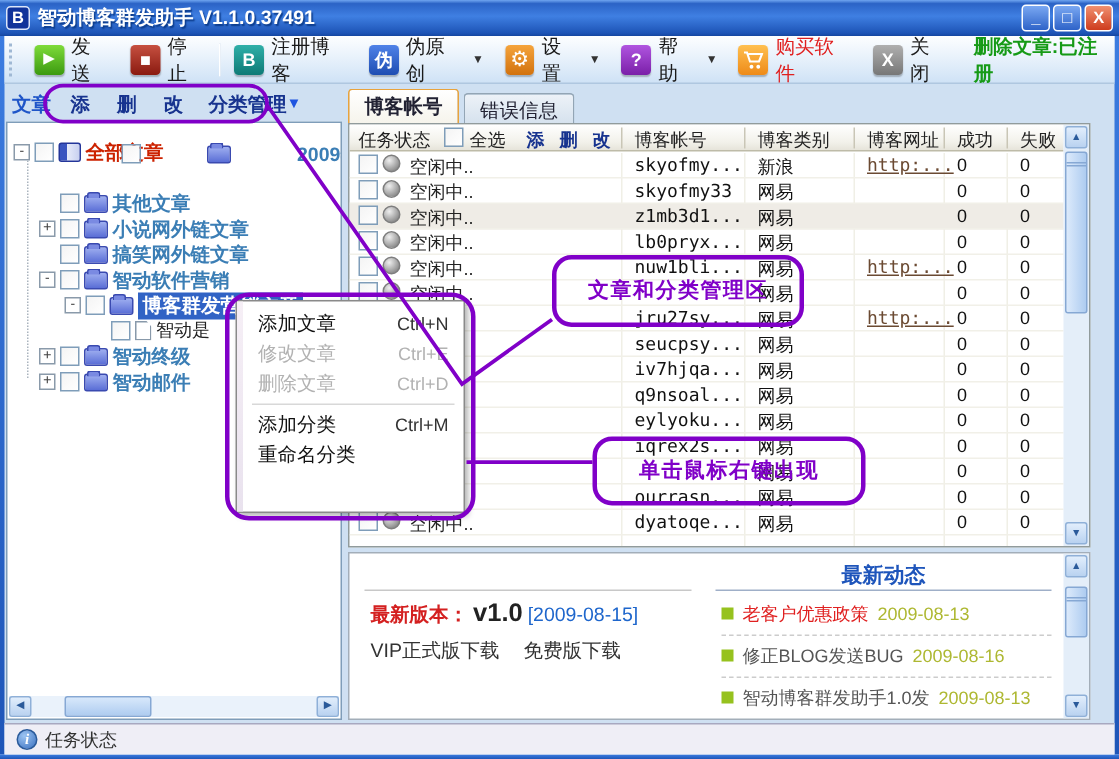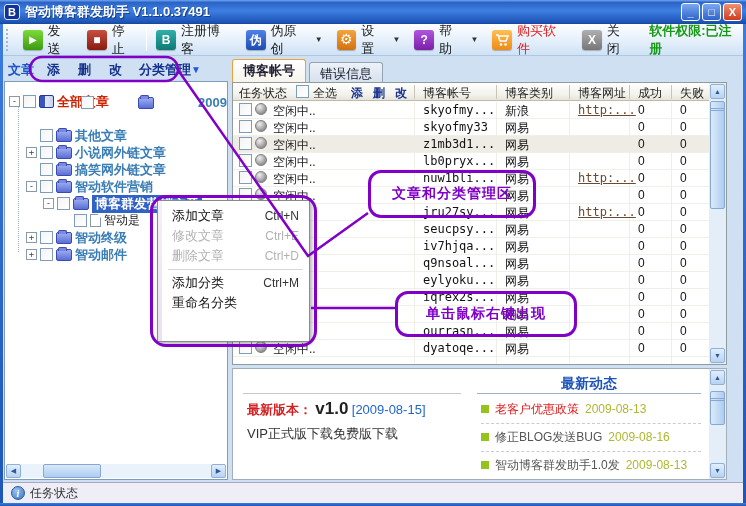--- a/index.html
+++ b/index.html
@@ -122,21 +122,21 @@
   
   .bottom-panel { position:absolute; left:232px; top:368px; width:495px; height:112px;
     background:#fff; border:1px solid #A3AEB9; z-index:4; overflow:hidden; }
   .bp-tab { position:absolute; left:0; top:0; padding:2px 10px 3px; background:#68788F; color:#fff;
     font-weight:bold; font-size:12px; border-radius:0 0 6px 0; }
   .bp-hr-left { position:absolute; left:10px; top:24px; width:218px; border-top:1px solid #C8C8C8; }
   .bp-version { position:absolute; left:14px; top:30px; white-space:nowrap; }
   .v-label { color:#D42020; font-weight:bold; font-size:13px; }
   .v-num { color:#222; font-weight:bold; font-size:17px; }
   .v-date { color:#1E66CC; font-weight:normal; font-size:13px; }
-  .bp-links { position:absolute; left:14px; color:#333; font-size:13px; display:flex; white-space:nowrap; }
+  .bp-links { position:absolute; left:14px; color:#333; font-size:13px; display:flex; gap:16px; white-space:nowrap; }
   .bp-news-title { position:absolute; left:250px; top:6px; width:212px; text-align:center;
     color:#1E55BB; font-weight:bold; font-size:14px; }
   .bp-hr-right { position:absolute; left:244px; top:24px; width:224px; border-top:1px solid #9FAFC8; }
   .news-row { position:absolute; left:248px; width:226px; height:20px; white-space:nowrap; }
   .news-bullet { display:inline-block; width:8px; height:8px; background:#96C21E; margin-right:6px; }
   .news-text { font-size:12px; color:#555; }
   .news-text.hl { color:#E02020; }
   .news-date { font-size:12px; color:#AEB832; margin-left:6px; }
   .news-dash { position:absolute; left:248px; width:220px; border-top:1px dashed #CCCCCC; }
 
@@ -220,21 +220,21 @@
           <circle cx="6" cy="11.5" r="1.3" fill="#fff"></circle>
             <circle cx="10.5" cy="11.5" r="1.3" fill="#fff"></circle>
         </svg>
       </span>
       <span class="tb-label" style="color:#E02020">购买软件</span>
     </div>
     <div class="tb-item">
       <span class="tb-ico ico-xgry">X</span>
       <span class="tb-label">关闭</span>
     </div>
-    <span class="tb-license">软件权限:已注册</span>
+    <span class="tb-license">删除文章:已注册</span>
   </div>
 
   <div class="lp-head">
     <span class="lp-title">文章</span>
     <span class="lp-act">添</span>
     <span class="lp-act">删</span>
     <span class="lp-act">改</span>
     <span class="lp-cat">分类管理</span>
     <span class="lp-dd">▼</span>
   </div>

